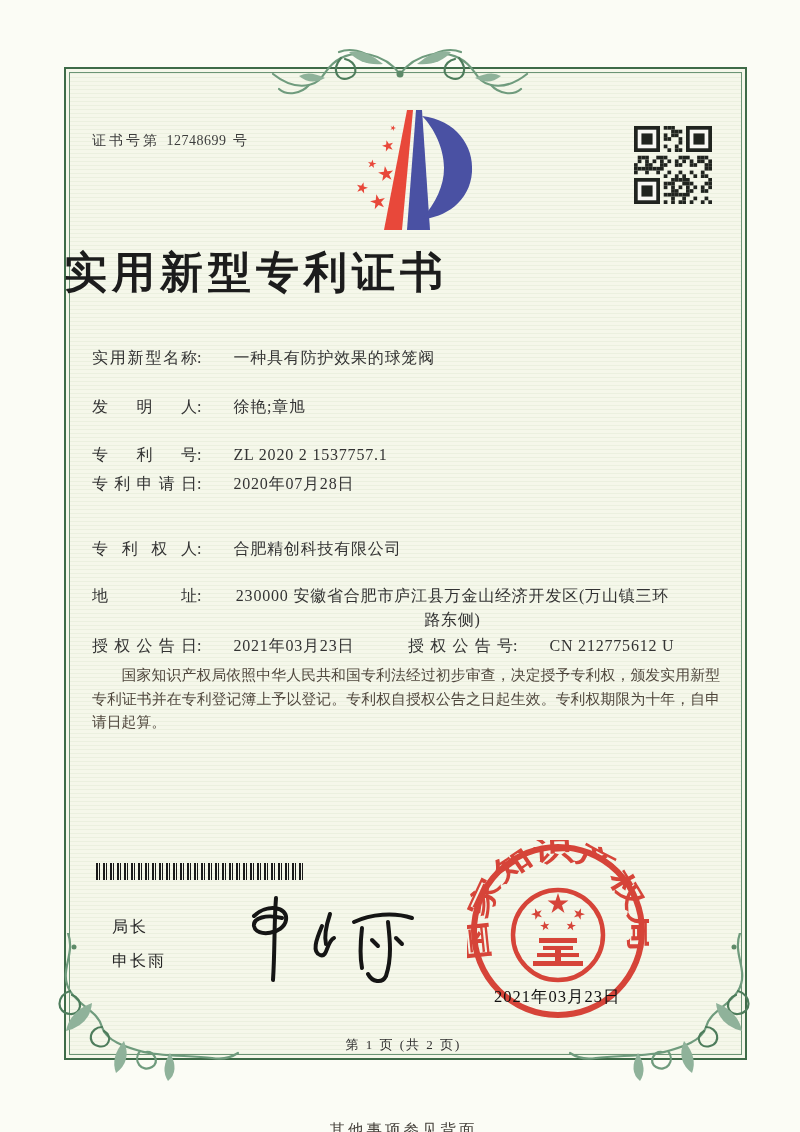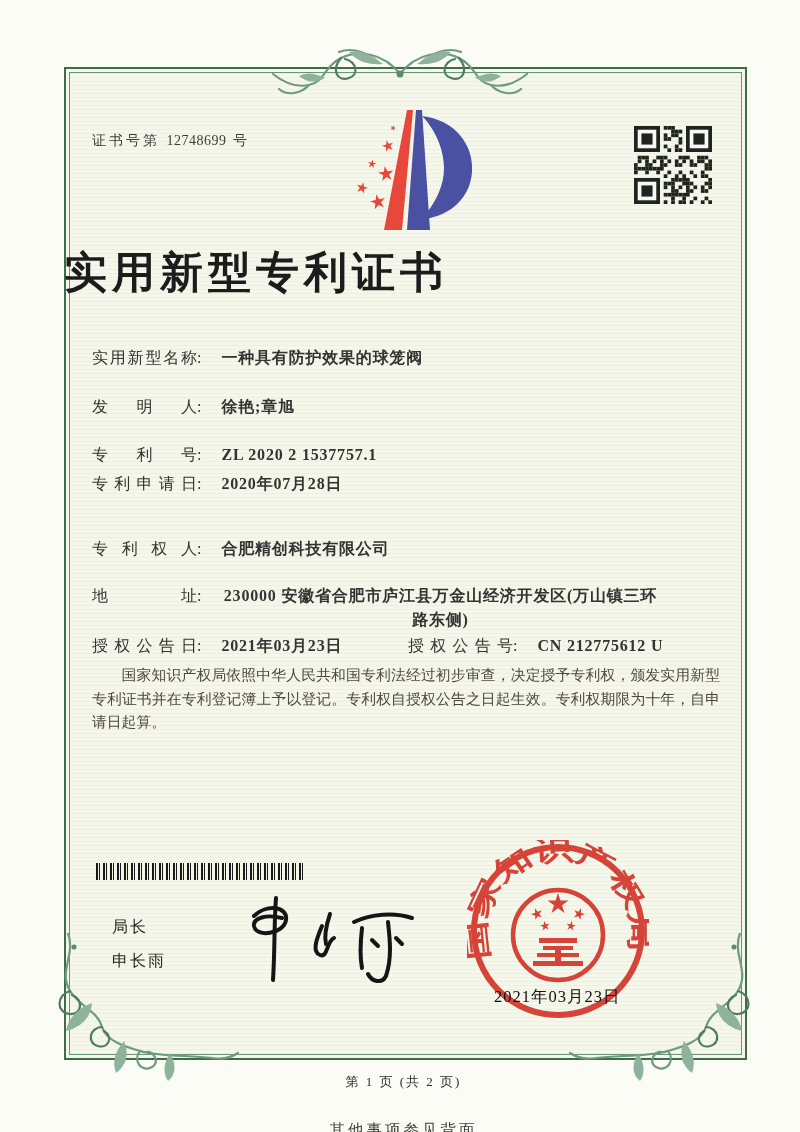--- a/index.html
+++ b/index.html
@@ -43,21 +43,21 @@
   }
 
   
   .frow{left:92px;width:640px;font-size:16px;color:#333;line-height:24px;}
   .flabel{
     display:inline-block;width:105px;
     text-align:justify;text-align-last:justify;
     vertical-align:top;
   }
   .fcolon{display:inline-block;vertical-align:top;}
-  .fvalue{display:inline-block;margin-left:16px;letter-spacing:0.8px;vertical-align:top;font-weight:bold;}
+  .fvalue{display:inline-block;margin-left:28px;letter-spacing:0.8px;vertical-align:top;}
   .fvalue.addr{width:438px;text-align:center;}
   .grant2{position:absolute;left:316px;top:0;}
 
   
   .bodytext{
     left:92px;top:664px;width:628px;
     font-size:14.8px;line-height:23.5px;color:#4f463c;
     font-family:Liberation Sans, sans-serif;
   }
   .bodytext p{margin:0;text-indent:2em;text-align:justify;}
@@ -78,21 +78,21 @@
   .signature-svg path{stroke:#151515;stroke-width:4;fill:none;stroke-linecap:round;stroke-linejoin:round;}
 
   
   .seal{left:467px;top:840px;width:182px;height:182px;opacity:0.93;z-index:4;}
   .seal-date{
     left:494px;top:986px;font-size:16.5px;letter-spacing:1px;color:#111;z-index:5;
     font-family:"Liberation Serif",serif;
   }
 
   
-  .page-num{left:64px;top:1036px;width:679px;text-align:center;font-size:13px;color:#2f2f2f;letter-spacing:2px;margin-top:37px;}
+  .page-num{left:64px;top:1036px;width:679px;text-align:center;font-size:13px;color:#2f2f2f;letter-spacing:2px;}
   .back-note{left:64px;top:1080px;width:679px;text-align:center;font-size:15.5px;color:#45403a;letter-spacing:3px;margin-top:40px;}
 
   .qr{left:634px;top:126px;width:78px;height:78px;}
 </style>
 </head>
 <body>
 
 <div class="abs frame-outer">
   <div class="frame-inner"></div>
 </div>

